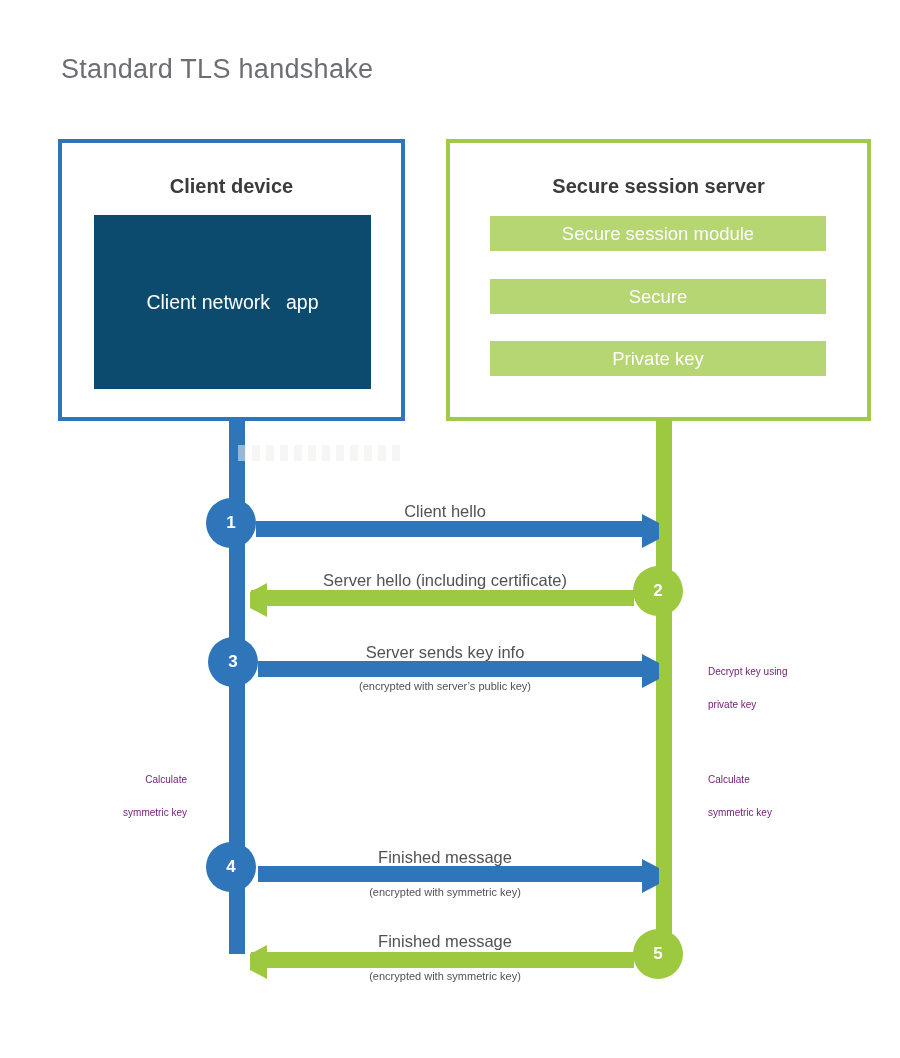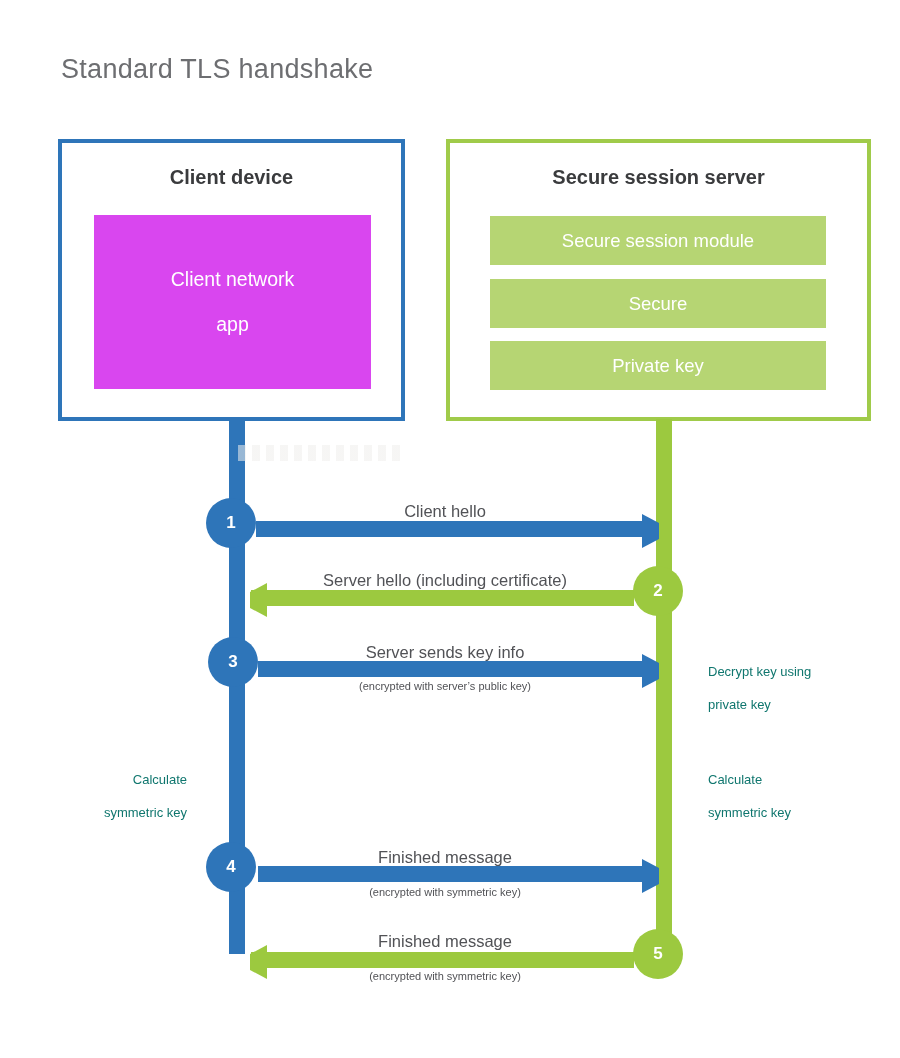--- a/index.html
+++ b/index.html
@@ -24,44 +24,43 @@
   .device-box {
     position: absolute;
     top: 123px;
     height: 282px;
     background: #ffffff;
   }
   .client-box { left: 42px; width: 347px; border: 4px solid #2e75b9; }
   .server-box { left: 430px; width: 425px; border: 4px solid #a0cb4a; }
   .box-title {
     position: absolute;
-    left: 0; right: 0; top: 15px;
+    left: 0; right: 0; top: 24px;
     text-align: center;
     font-size: 20px;
     font-weight: 700;
     color: #3a3b3d;
   }
   .client-app {
     position: absolute;
     left: 78px; top: 199px;
     width: 277px; height: 174px;
-    background: #d946ef;
+    background: #0c4a6e;
     display: flex;
-    flex-direction: column;
     align-items: center;
     justify-content: center;
     color: #ffffff;
     font-size: 19.5px;
     line-height: 29px;
     text-align: center;
   }
   .server-bar {
     position: absolute;
     left: 474px;
-    width: 336px; height: 49px;
+    width: 336px; height: 35px;
     background: #b6d573;
     color: #ffffff;
     font-size: 18.5px;
     display: flex;
     align-items: center;
     justify-content: center;
     text-align: center;
   }
   .bar-1 { top: 200px; }
   .bar-2 { top: 263px; }
@@ -119,23 +118,23 @@
   }
   .flow-sub {
     position: absolute;
     left: 229px; width: 400px;
     text-align: center;
     font-size: 11px;
     color: #515256;
   }
   .side-note {
     position: absolute;
-    font-size: 13px;
+    font-size: 10px;
     line-height: 17px;
-    color: #0f766e;
+    color: #701a75;
   }
   .note-decrypt { left: 676px; top: 631px; width: 150px; }
   .note-calc-left { left: 47px; top: 739px; width: 140px; text-align: right; }
   .note-calc-right { left: 676px; top: 739px; width: 150px; }
 </style>
 </head>
 <body>
 
 <div class="canvas">
 

